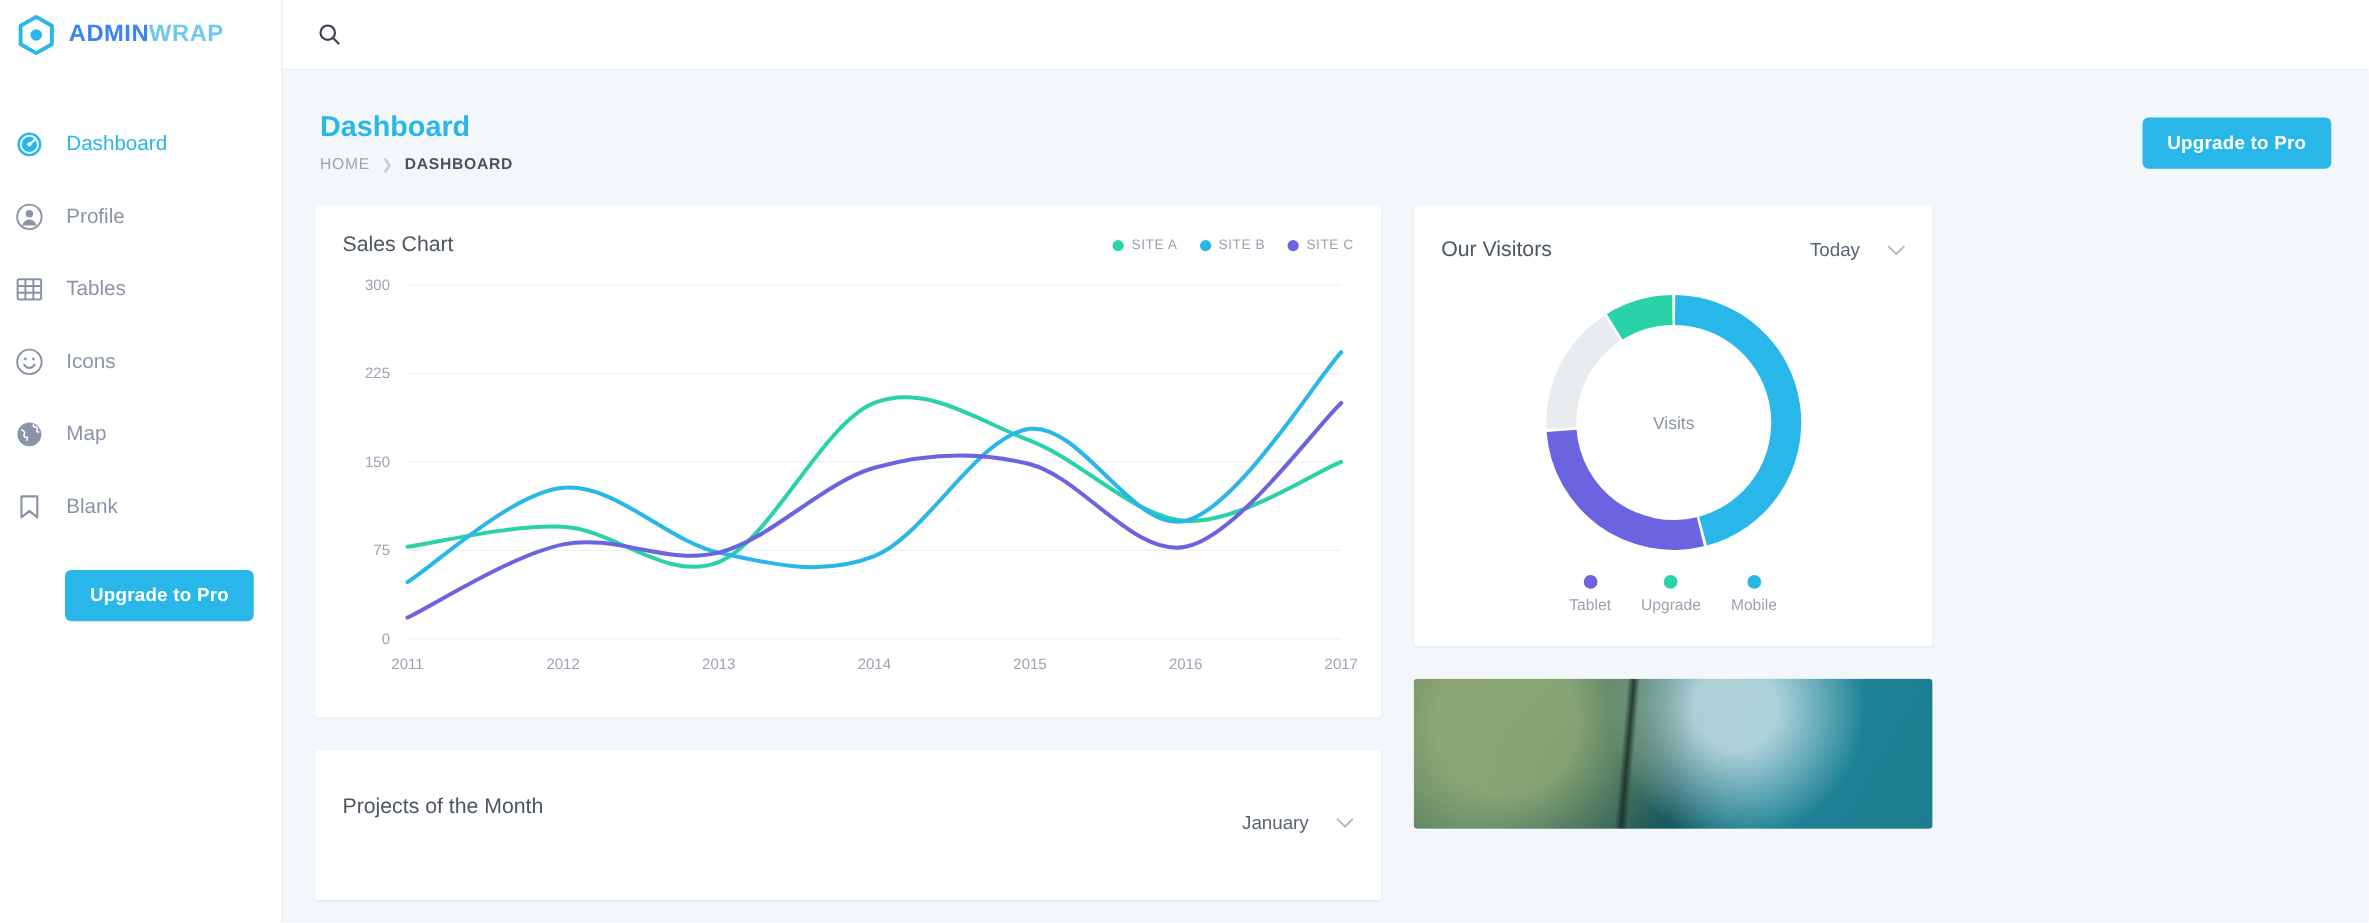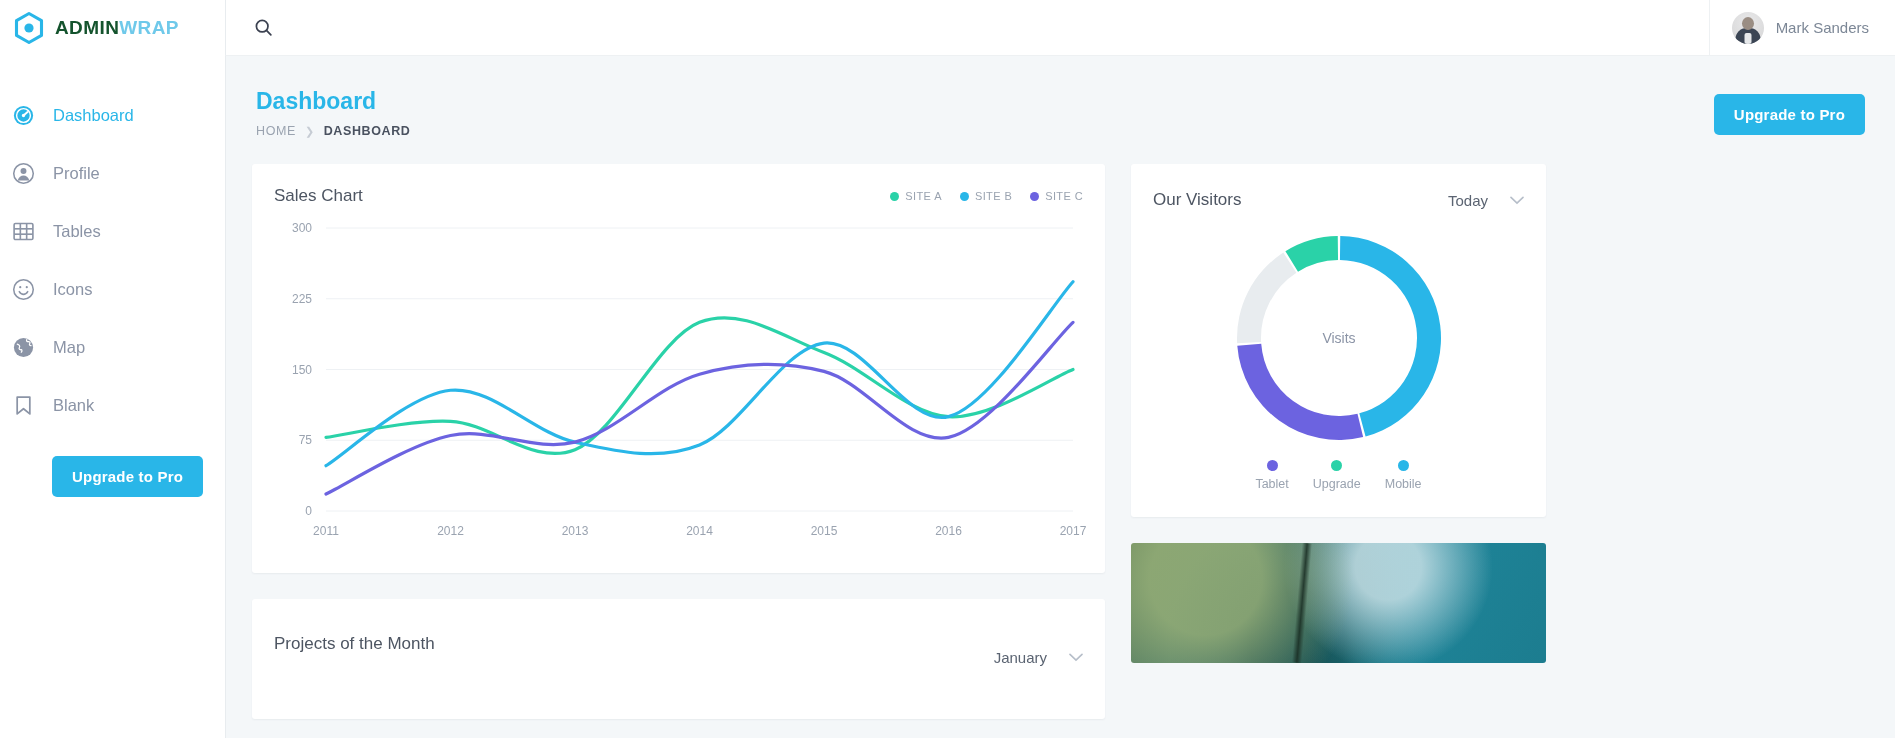--- a/index.html
+++ b/index.html
@@ -19,21 +19,21 @@
     display: flex; flex-direction: column;
   }
   .brand {
     height: 56px; display: flex; align-items: center;
     padding-left: 12px; gap: 9px;
   }
   .brand-mark { width: 34px; height: 34px; display: block; }
   .brand-text {
     font-size: 19px; font-weight: bold; letter-spacing: .4px;
   }
-  .brand-text .b1 { color: #14532d; margin-top: 12px; }
+  .brand-text .b1 { color: #3b82f6; margin-top: 12px; }
   .brand-text .b2 { color: #6fc9ea; font-weight: 600; }
 
   .nav { margin-top: 30px; display: flex; flex-direction: column; }
   .nav-item {
     height: 58px; display: flex; align-items: center;
     padding-left: 10px; gap: 17px; cursor: pointer;
   }
   .nav-ico { width: 26px; height: 26px; display: flex; align-items: center; justify-content: center; }
   .nav-label { font-size: 16.5px; color: #8b94a6; }
   .nav-item.active .nav-label { color: #29b6e8; }
@@ -236,28 +236,20 @@
   <div class="right">
 
     <header class="topbar">
       <button class="search-btn">
         <svg width="21" height="21" viewBox="0 0 24 24">
           <circle cx="10.5" cy="10.5" r="6.6" fill="none" stroke="#3b4150" stroke-width="2"></circle>
           <line x1="15.4" y1="15.4" x2="20.4" y2="20.4" stroke="#3b4150" stroke-width="2" stroke-linecap="round"></line>
         </svg>
       </button>
       <div class="topbar-spacer"></div>
-      <div class="user-box">
-        <div class="avatar">
-          <div class="body"></div>
-            <div class="shirt"></div>
-            <div class="head"></div>
-        </div>
-        <span class="user-name">Mark Sanders</span>
-      </div>
     </header>
 
     <main class="content">
 
       <div class="page-head">
         <div>
           <div class="page-title">Dashboard</div>
           <div class="crumbs">
             <span class="crumb-home">HOME</span>
             <span class="crumb-sep">❯</span>

